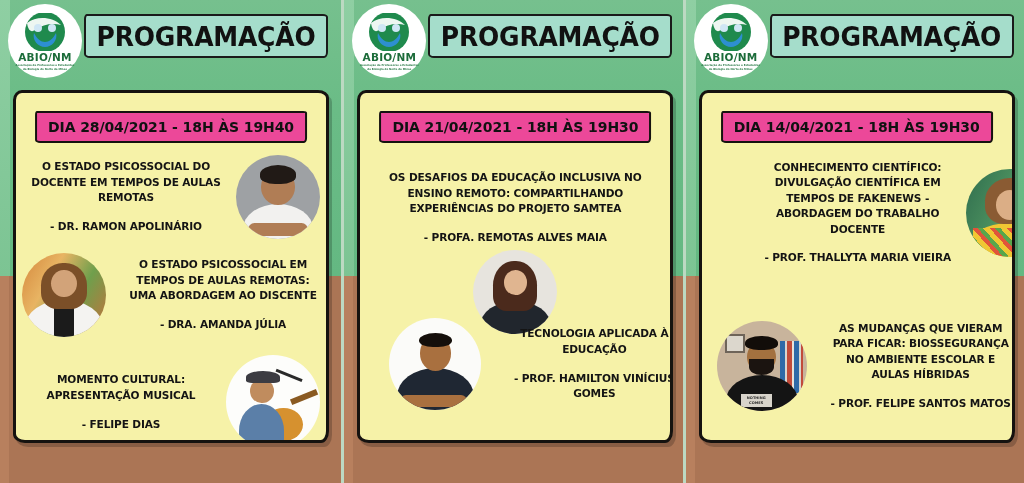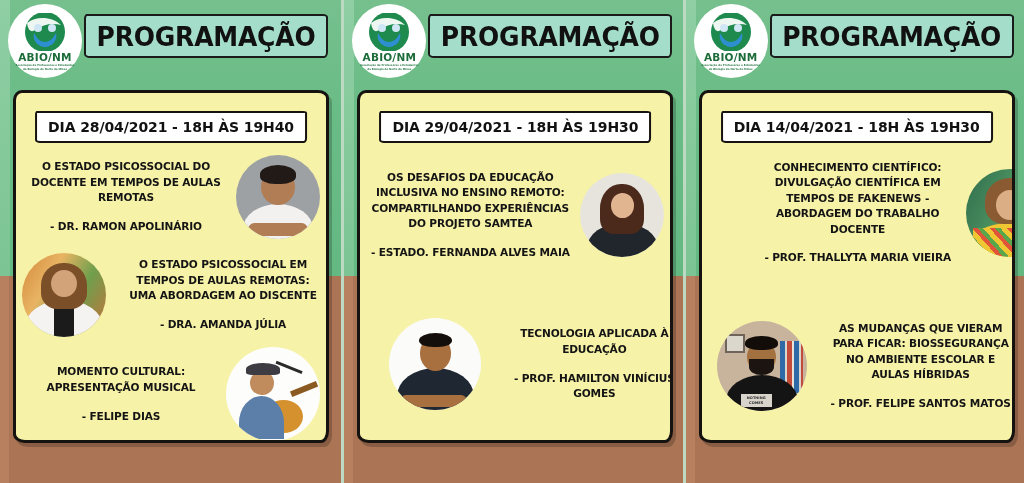--- a/index.html
+++ b/index.html
@@ -117,21 +117,21 @@
     box-shadow: 3px 4px 0 rgba(0,0,0,.20);
     overflow: hidden;
   }
 
   
   .date-pill {
     position: absolute;
     left: 50%;
     transform: translateX(-50%);
     top: 18px;
-    background: #ffffff;
+    background: #ec4899;
     border: 2px solid #15120f;
     padding: 4px 11px 5px;
     border-radius: 2px 4px 3px 5px / 4px 2px 5px 3px;
     white-space: nowrap;
   }
   .date-text {
     font-family: "DejaVu Sans", sans-serif;
     font-weight: bold;
     font-size: 14px;
     color: #111111;
@@ -305,21 +305,21 @@
           <span class="entry-speaker">- DRA. AMANDA JÚLIA</span>
         </div>
         <div class="photo p1b">
           <div class="ph-body"></div>
             <div class="torso"></div>
           <div class="ph-hair"></div>
             <div class="face"></div>
         </div>
       </div>
 
-      <div class="entry img-right" style="top:254px;align-items:center;">
+      <div class="entry img-right" style="top:262px;align-items:center;">
         <div class="entry-txt">
           <span class="entry-title">MOMENTO CULTURAL: APRESENTAÇÃO MUSICAL</span>
           <span class="entry-speaker">- FELIPE DIAS</span>
         </div>
         <div class="photo p1c">
           <div class="guitar"></div>
             <div class="neck"></div>
           <div class="ph-body"></div>
             <div class="ph-head"></div>
           <div class="hat"></div>
@@ -348,27 +348,27 @@
       <div class="logo-text">ABIO/NM</div>
       <div class="logo-sub">Associação de Professores e Estudantes de Biologia do Norte de Minas</div>
     </div>
 
     <div class="banner">
       <span class="banner-text">PROGRAMAÇÃO</span>
     </div>
 
     <div class="card">
       <div class="date-pill">
-        <span class="date-text">DIA 29/04/2021 - 18H ÀS 19H30</span>
-      </div>
-
-      <div class="entry img-right" style="top:78px;">
+        <span class="date-text">DIA 21/04/2021 - 18H ÀS 19H30</span>
+      </div>
+
+      <div class="entry img-right" style="top:78px;flex-direction:column;">
         <div class="entry-txt">
           <span class="entry-title">OS DESAFIOS DA EDUCAÇÃO INCLUSIVA NO ENSINO REMOTO: COMPARTILHANDO EXPERIÊNCIAS DO PROJETO SAMTEA</span>
-          <span class="entry-speaker">- ESTADO. FERNANDA ALVES MAIA</span>
+          <span class="entry-speaker">- PROFA. REMOTAS ALVES MAIA</span>
         </div>
         <div class="photo p2a">
           <div class="ph-body"></div>
             <div class="ph-hair"></div>
             <div class="face"></div>
         </div>
       </div>
 
       <div class="entry img-left" style="top:225px;margin-left:23px;">
         <div class="entry-txt">

